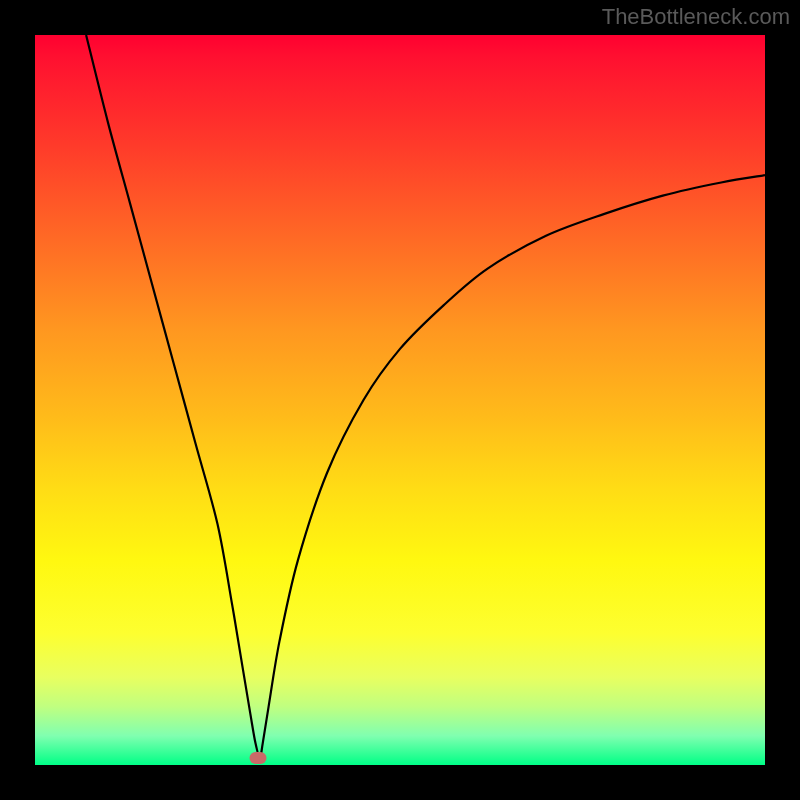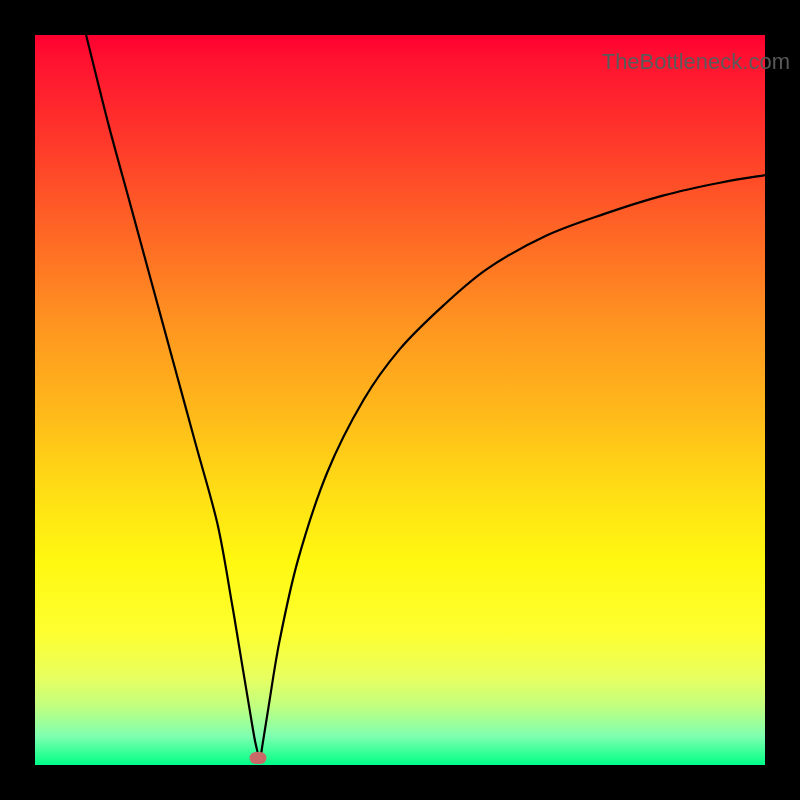--- a/index.html
+++ b/index.html
@@ -12,21 +12,20 @@
   }
   .watermark {
     position: absolute;
     top: 4px;
     right: 10px;
     font-family: Arial, sans-serif;
     font-size: 22px;
     color: #5a5a5a;
     font-weight: normal;
     z-index: 10;
-    margin-top: 45px;
   }
   .plot-area {
     position: absolute;
     left: 35px;
     top: 35px;
     width: 730px;
     height: 730px;
     background: linear-gradient(to bottom,
       #ff0030 0%,
       #ff1030 3%,

